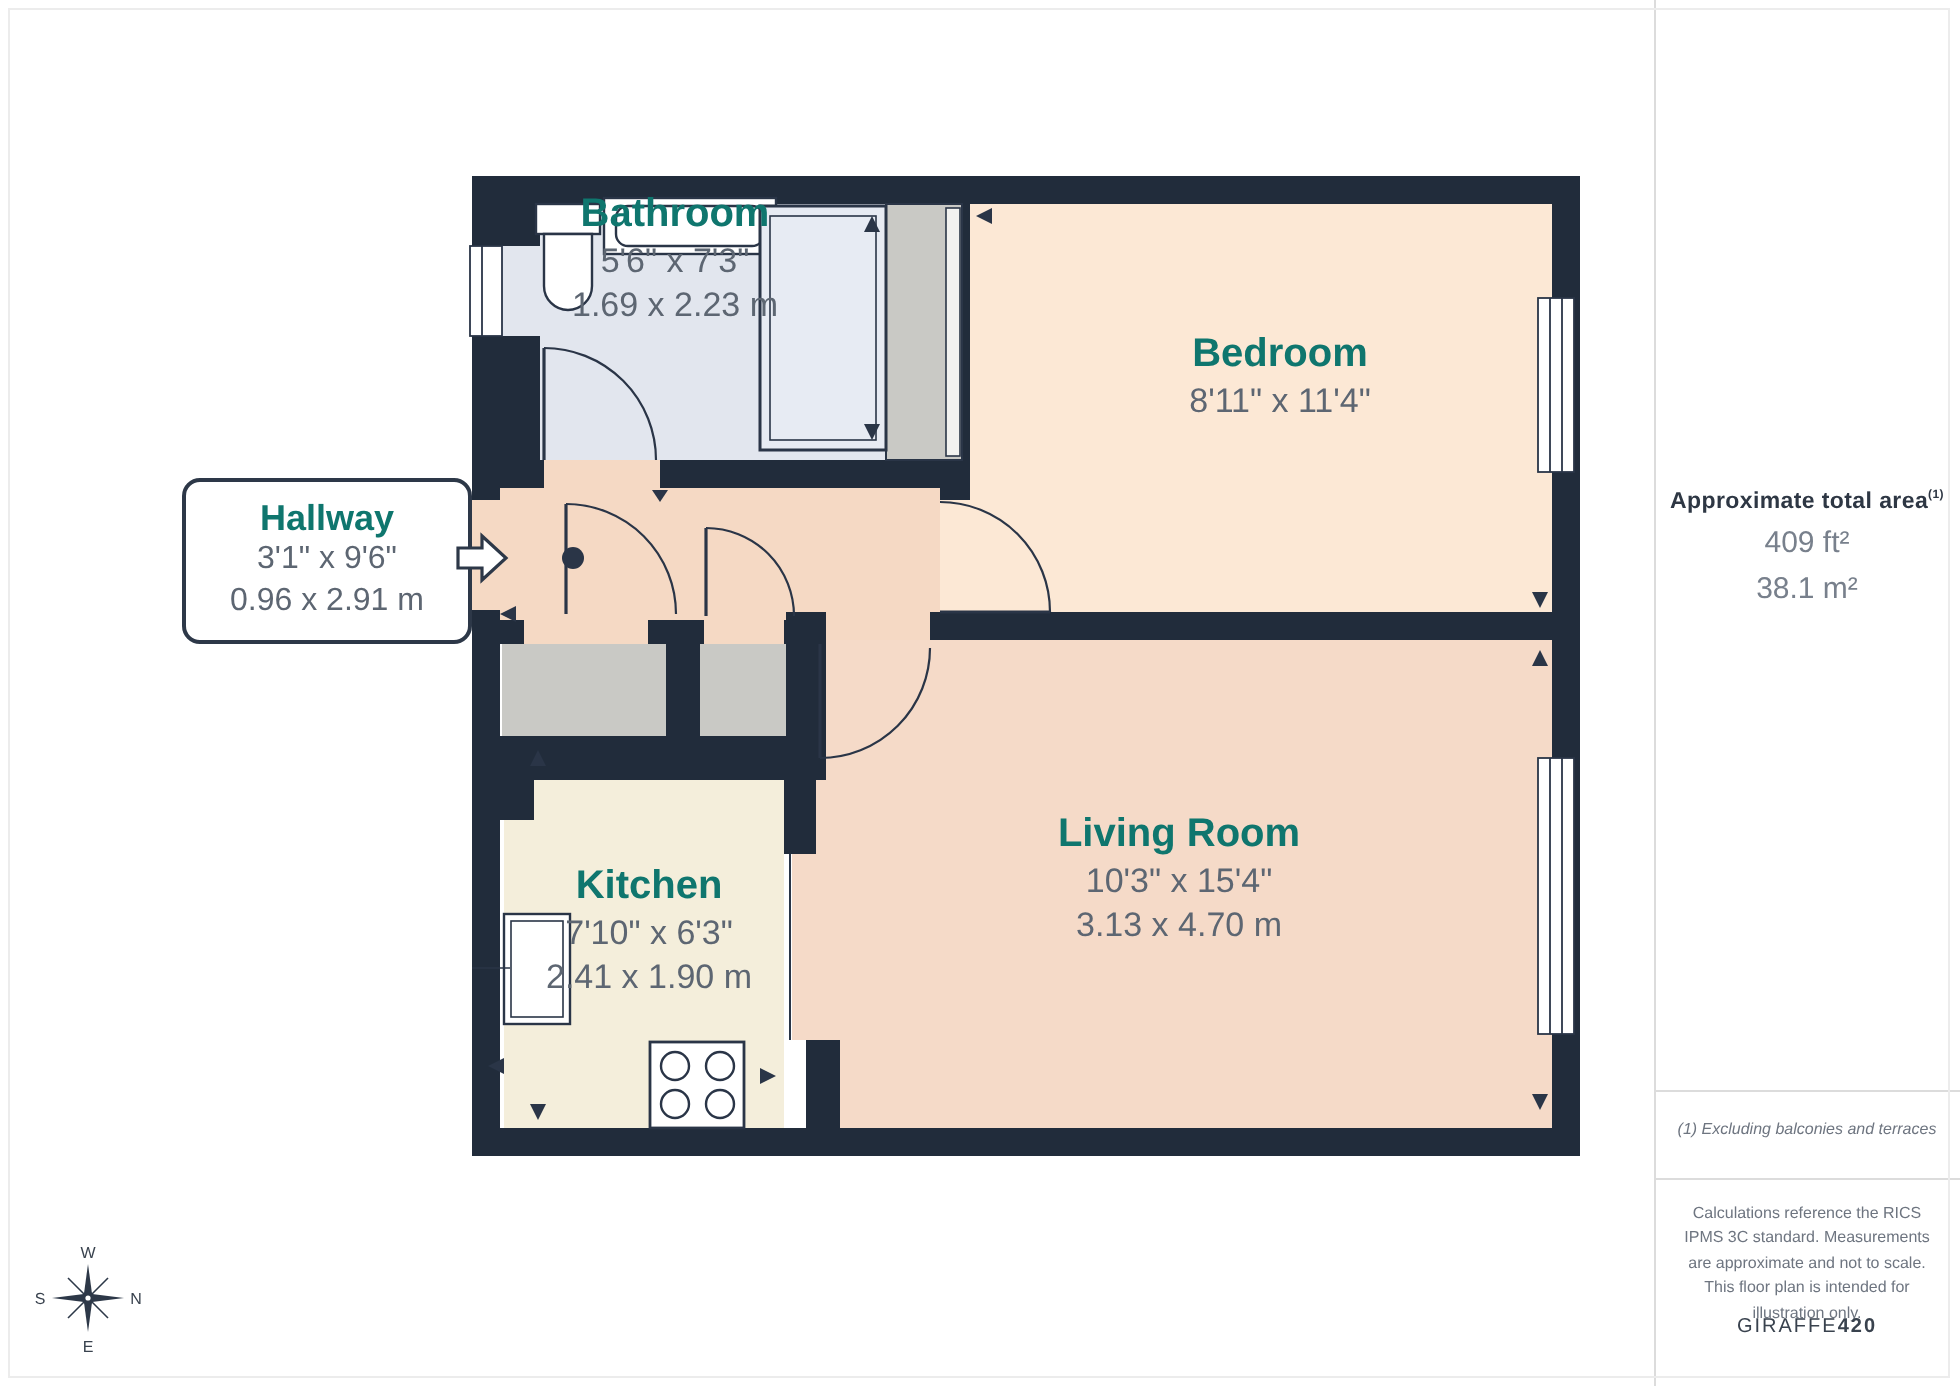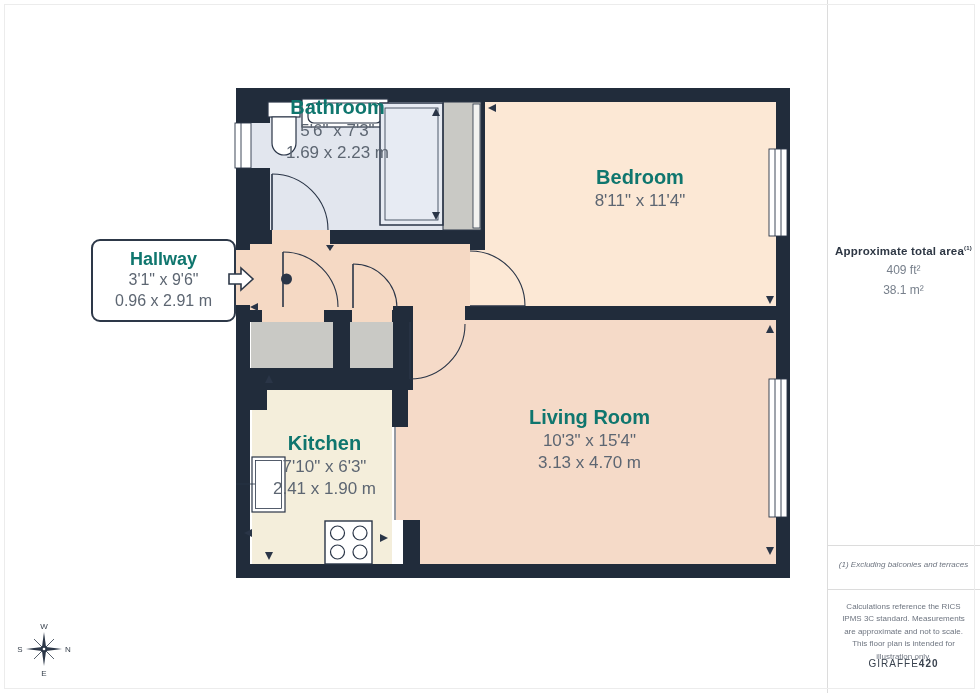--- a/index.html
+++ b/index.html
@@ -16,21 +16,21 @@
            border:2px solid #2d3848;border-radius:9px;z-index:6;text-align:center;
            display:flex;flex-direction:column;justify-content:center;}
   #callout .rt{font-size:18px;}
   #callout .rd{font-size:16px;}
   
   #sidebar-divider{position:absolute;left:827px;top:0;width:1px;height:693px;background:#dcdcdc;}
   .h-divider{position:absolute;left:828px;width:152px;height:1px;background:#dcdcdc;}
   #area-block{position:absolute;left:832px;top:245px;width:143px;text-align:center;}
   #area-title{font-size:11.5px;font-weight:bold;color:#2e3744;letter-spacing:.2px;}
   #area-title sup{font-size:6px;}
-  .area-val{font-size:12px;color:#78808c;margin-top:6px;}
+  .area-val{font-size:15px;color:#78808c;margin-top:6px;}
   #footnote{position:absolute;left:832px;top:560px;width:143px;text-align:center;
             font-size:8px;color:#6e7580;font-style:italic;}
   #disclaimer{position:absolute;left:836px;top:601px;width:135px;text-align:center;
               font-size:8px;line-height:1.55;color:#6e7580;}
   #brand{position:absolute;left:832px;top:658px;width:143px;text-align:center;
          font-size:10px;letter-spacing:1px;color:#39424e;}
   #brand .b{font-weight:bold;}
 </style>
 </head>
 <body>

